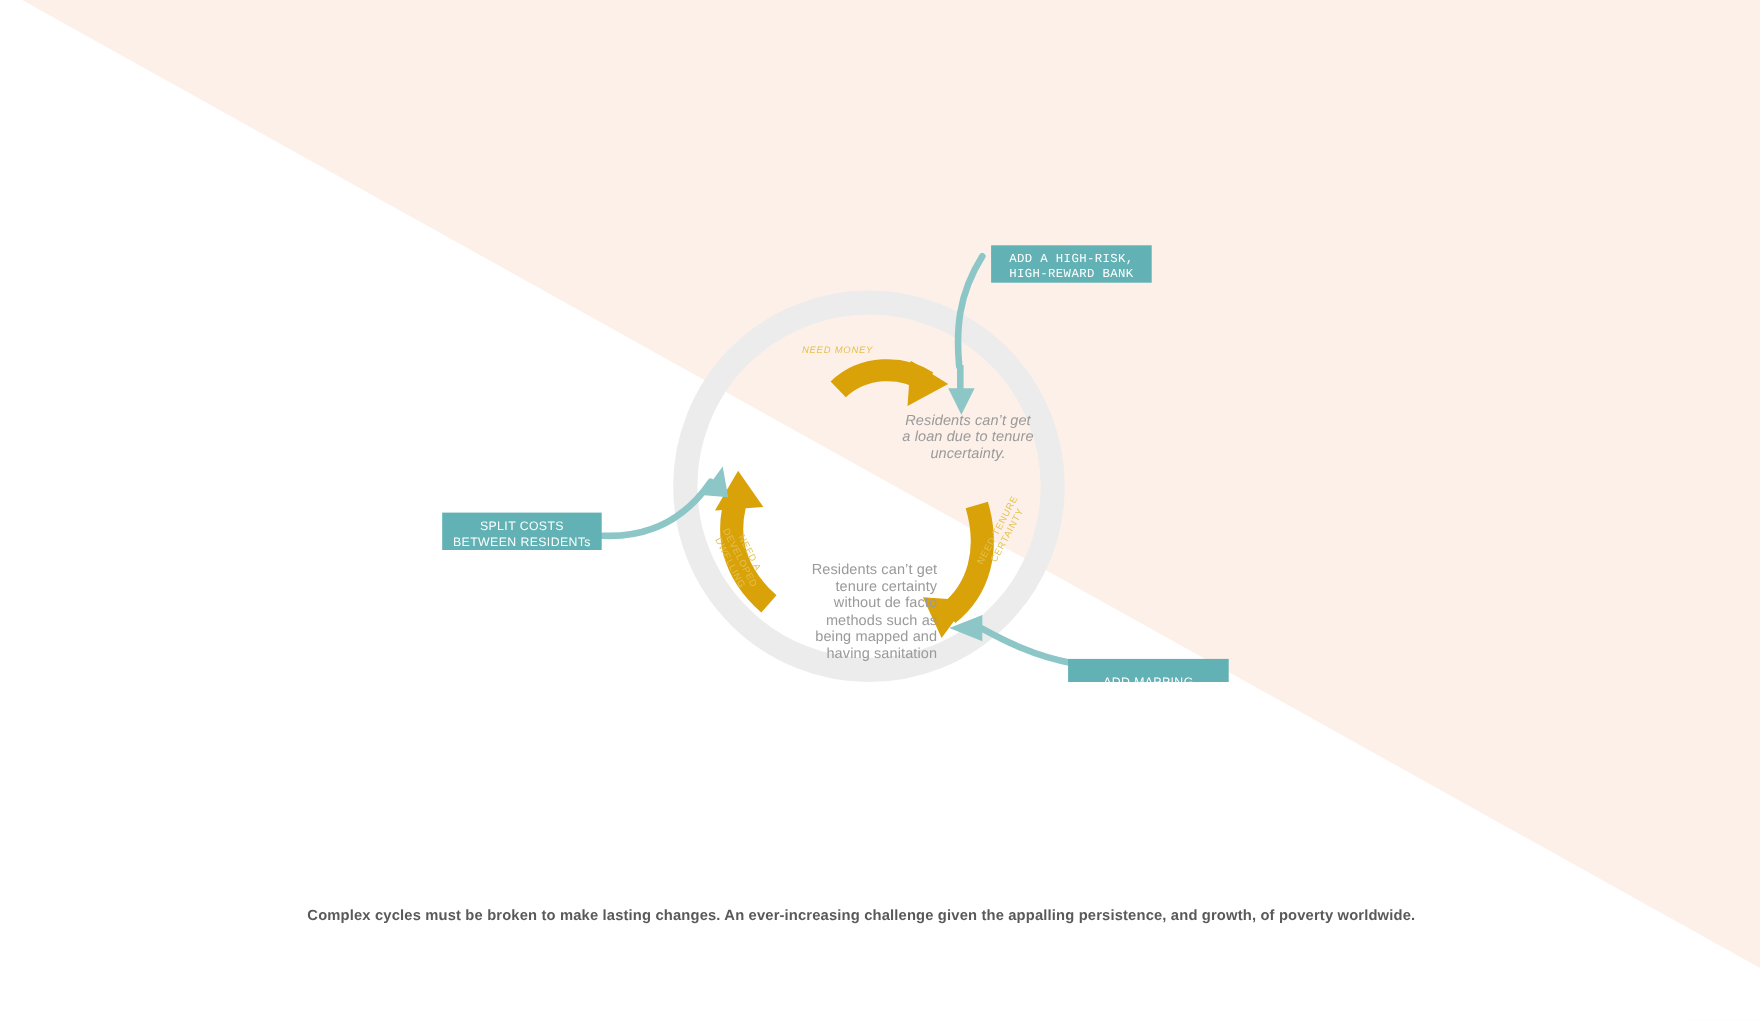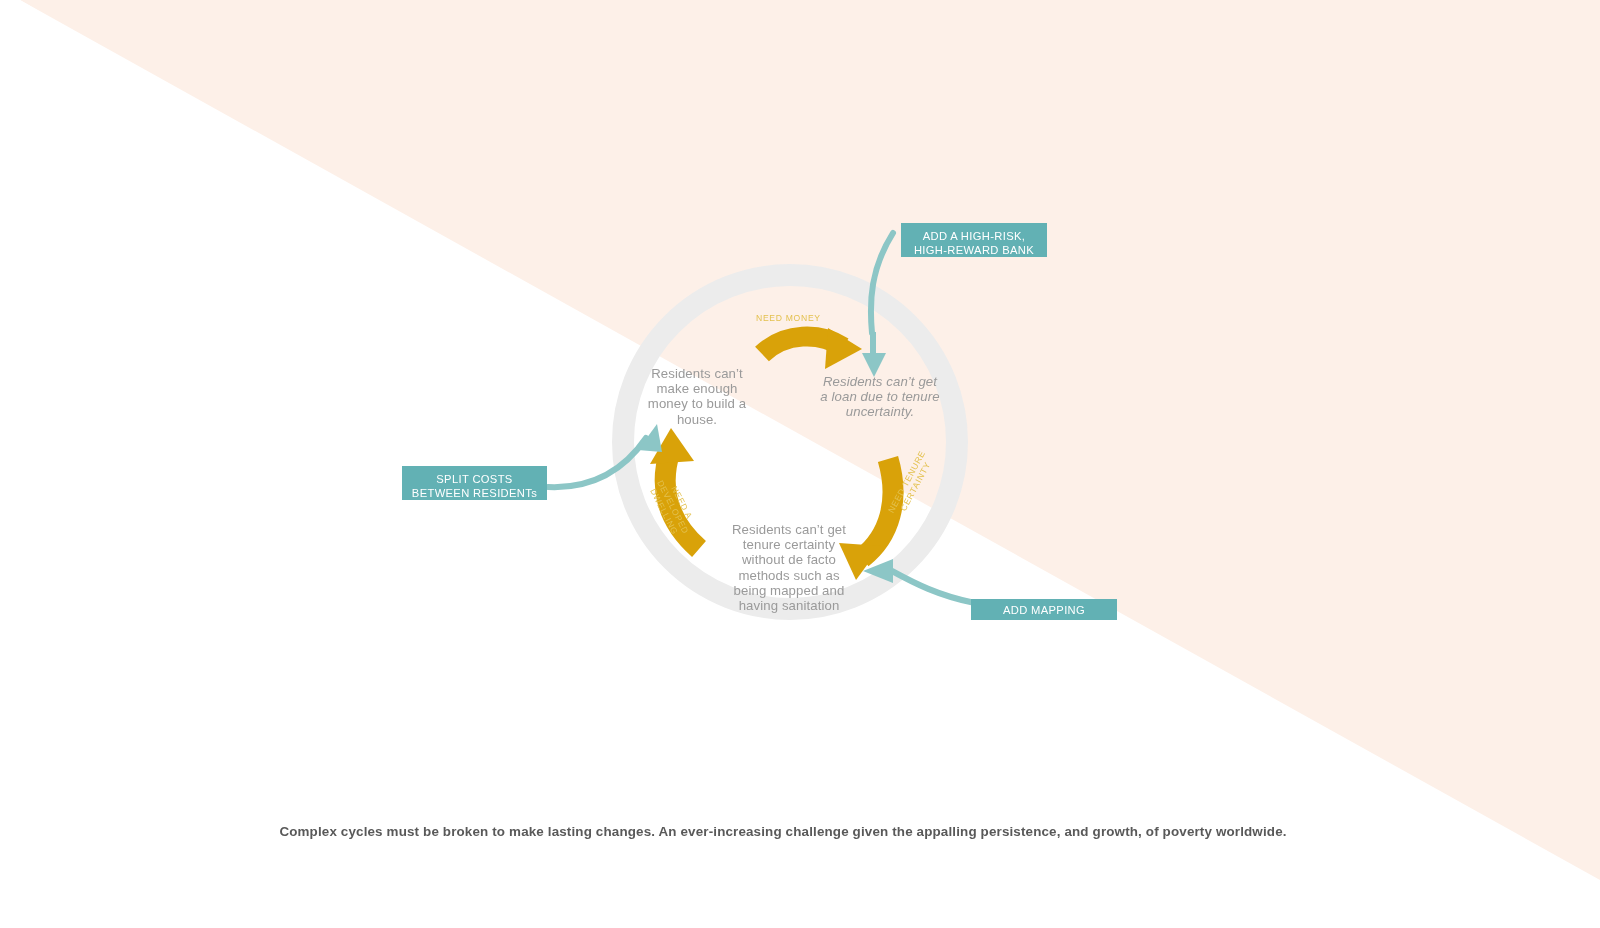--- a/index.html
+++ b/index.html
@@ -49,33 +49,33 @@
   .node-text {
     position: absolute;
     color: #9a9a9a;
     font-size: 13.2px;
     line-height: 15.2px;
     text-align: center;
     letter-spacing: 0.1px;
   }
   #node-money   { left: 638px; top: 366px; width: 118px; }
   #node-loan    { left: 818px; top: 374px; width: 124px; font-style: italic; }
-  #node-tenure  { left: 726px; top: 522px; width: 126px; }
+  #node-tenure  { left: 726px; top: 510px; width: 126px; text-align: right; }
 
   
   .arc-label {
     position: absolute;
     color: #e3c14f;
     font-size: 8.6px;
     letter-spacing: 0.7px;
     white-space: nowrap;
     font-weight: 400;
   }
   #arc-need-money {
-    left: 756px; top: 313px;
+    left: 729px; top: 313px; font-style: italic;
   }
   #arc-need-tenure {
     left: 876px; top: 474px;
     width: 70px;
     text-align: center;
     line-height: 10px;
     white-space: normal;
     transform: rotate(-62deg);
     transform-origin: 50% 50%;
   }
@@ -94,24 +94,24 @@
     position: absolute;
     background: #62b1b4;
     color: #ffffff;
     font-size: 11.2px;
     line-height: 14px;
     letter-spacing: 0.35px;
     text-align: center;
     padding: 6px 8px;
     box-sizing: border-box;
   }
-  #chip-bank    { left: 901px; top: 223px; width: 146px; height: 34px; }
+  #chip-bank    { left: 901px; top: 223px; width: 146px; height: 34px; font-family: Liberation Mono, monospace; }
   #chip-split   { left: 402px; top: 466px; width: 145px; height: 34px; }
   #chip-mapping { left: 971px; top: 599px; width: 146px; height: 21px;
-                  padding-top: 4px; }
+                  padding-top: 15px; }
 
   
   #caption {
     position: absolute;
     left: 0;
     top: 824px;
     width: 1566px;
     text-align: center;
     color: #595959;
     font-size: 13.4px;
@@ -170,21 +170,20 @@
       <path d="M 548 487 C 592 489, 624 470, 646 438" fill="none" stroke="#8cc6c6" stroke-width="6" stroke-linecap="round"></path>
       <polygon points="638,450 657,424 662,452" fill="#8cc6c6"></polygon>
     </g>
 
     <g>
       <path d="M 975 603 C 939 596, 914 583, 892 571" fill="none" stroke="#8cc6c6" stroke-width="6" stroke-linecap="round"></path>
       <polygon points="893,559 893,583 863,571" fill="#8cc6c6"></polygon>
     </g>
   </svg>
 
-  <div class="node-text" id="node-money">Residents can’t make enough money to build a house.</div>
 
   <div class="node-text" id="node-loan">Residents can’t get a loan due to tenure uncertainty.</div>
 
   <div class="node-text" id="node-tenure">Residents can’t get tenure certainty without de facto methods such as being mapped and having sanitation</div>
 
   <div class="arc-label" id="arc-need-money">NEED MONEY</div>
 
   <div class="arc-label" id="arc-need-tenure">NEED TENURE CERTAINTY</div>
 
   <div class="arc-label" id="arc-need-dwelling">NEED A DEVELOPED DWELLING</div>

